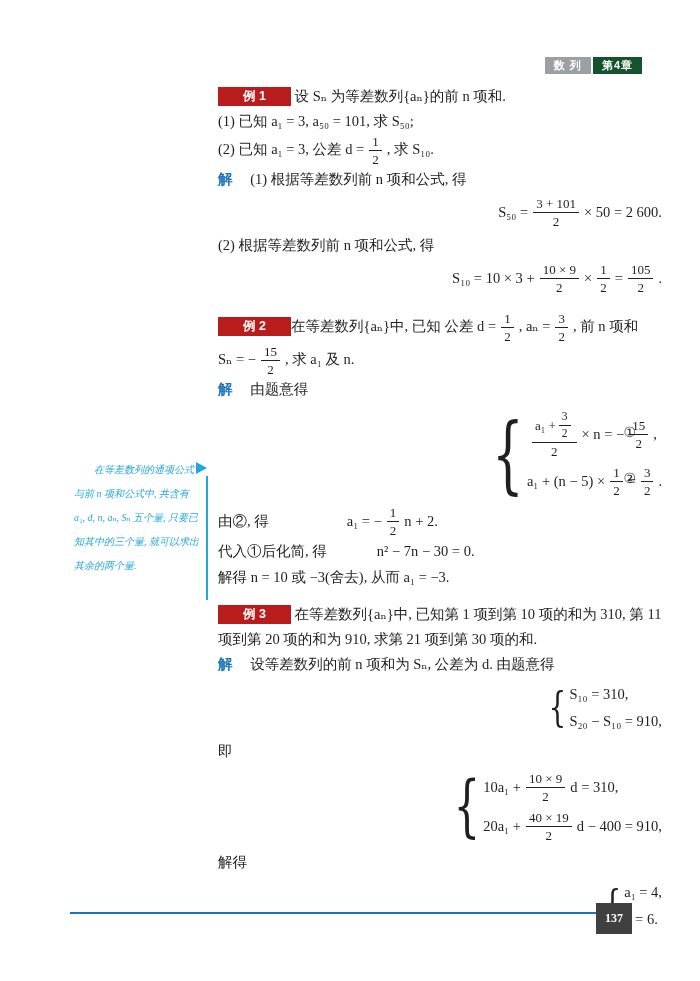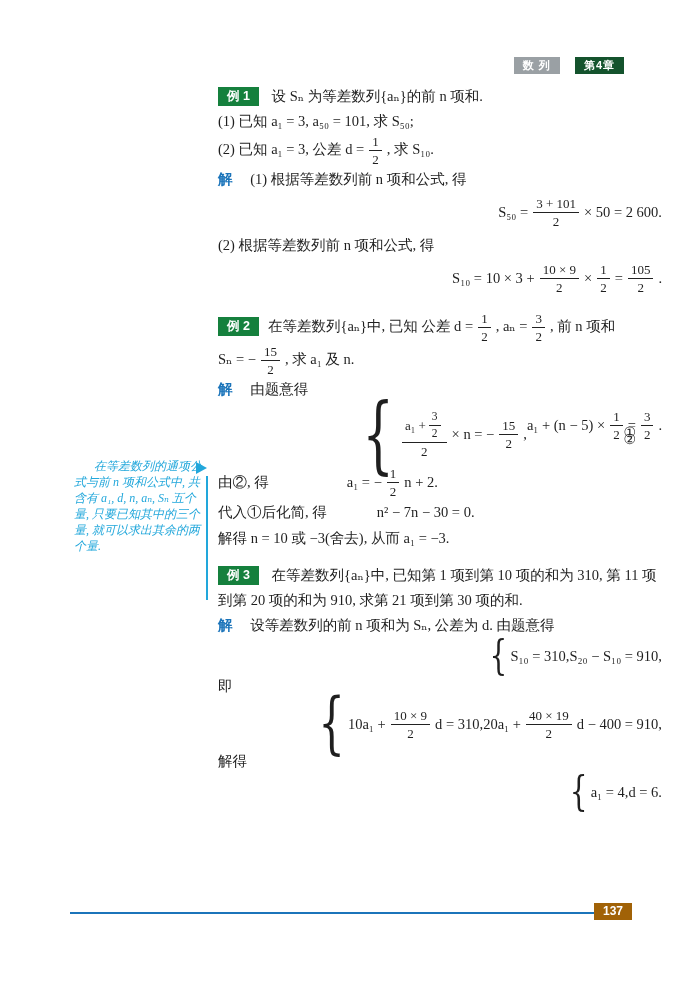--- a/index.html
+++ b/index.html
@@ -1,66 +1,66 @@
 <!DOCTYPE html>
 <html><head>
 <meta charset="utf-8">
 <style>
   html,body{margin:0;padding:0}
   body{
     width:700px;height:981px;position:relative;overflow:hidden;background:#ffffff;
     color:#1f1f1f;font-family:"Liberation Serif","DejaVu Serif",serif;font-size:14.5px;
   }
   
-  .hdr{position:absolute;top:57px;right:76px;display:flex;gap:15px;font-family:"Liberation Sans","DejaVu Sans",sans-serif}
+  .hdr{position:absolute;top:57px;right:58px;display:flex;gap:2px;font-family:"Liberation Sans","DejaVu Sans",sans-serif}
   .hbadge{color:#fff;font-size:11px;line-height:17px;padding:0 9px;font-weight:bold;letter-spacing:1px}
   .hb-gray{background:#9aa0a4}
   .hb-blue{background:#14532d}
   
   .content{position:absolute;left:218px;top:84px;width:444px;line-height:25px}
   .para{margin:0}
   .mt16{margin-top:16px}
   .mt12{margin-top:12px}
-  .exbadge{display:inline-block;background:#15803d;color:#fff;font-family:"Liberation Sans","DejaVu Sans",sans-serif;
-    font-size:12.5px;font-weight:bold;line-height:19px;padding:0 9px;margin-right:9px;vertical-align:1px}
+  .exbadge{display:inline-block;background:#b91c1c;color:#fff;font-family:"Liberation Sans","DejaVu Sans",sans-serif;
+    font-size:12.5px;font-weight:bold;line-height:19px;padding:0 25px;vertical-align:1px}
   .jie{color:#1b74ba;font-weight:bold;margin-right:14px}
   
   .frac{display:inline-block;vertical-align:middle;text-align:center;margin:0 5px;font-size:13px;line-height:1}
   .frac .num{display:flex;align-items:center;justify-content:center;padding:1px 3px 2px;border-bottom:1px solid #222}
   .frac .den{display:block;padding:2px 3px 1px}
   .frac .frac{font-size:11.5px;margin:0 3px}
   
   .disp{display:flex;justify-content:flex-end;align-items:center;margin:4px 0;position:relative}
   .sys{display:inline-flex;align-items:center}
   .brace{display:inline-block;font-family:"DejaVu Serif",serif;line-height:1;transform-origin:center;margin-right:3px;color:#1f1f1f}
   .brace-ex2{font-size:50px;transform:scaleY(1.7)}
   .brace-plain{font-size:28px;transform:scaleY(1.45)}
   .brace-fr{font-size:42px;transform:scaleY(1.6)}
-  .rows{display:inline-flex;flex-direction:row;align-items:flex-start}
+  .rows{display:inline-flex;flex-direction:column;align-items:flex-start}
   .rows-gap .row{margin:3px 0}
   .rows-tight .row{margin:1px 0}
   .row{display:flex;align-items:center}
   .tag{position:absolute;right:26px;font-size:14px}
   .tag1{top:14px}
   .tag2{bottom:10px}
   
   .steprow{display:flex;align-items:center;margin:1px 0}
   .stepf{display:flex;align-items:center}
   .ind1{margin-left:78px}
   .ind2{margin-left:50px}
   
-  .note{position:absolute;left:74px;top:458px;width:128px;color:#22a7db;font-size:12px;line-height:16px;font-style:italic}
+  .note{position:absolute;left:74px;top:458px;width:128px;color:#22a7db;font-size:10px;line-height:24px;font-style:italic}
   .note-text{display:block;text-indent:20px}
   .note-pointer{position:absolute;left:196px;top:462px;width:0;height:0;
     border-left:11px solid #22a7db;border-top:6px solid transparent;border-bottom:6px solid transparent}
   .note-rule{position:absolute;left:206px;top:476px;width:2px;height:124px;background:#22a7db}
   
   .footer-rule{position:absolute;left:70px;top:912px;width:562px;height:2px;background:#1b74ba}
-  .pbadge{position:absolute;right:68px;top:903px;background:#a16207;color:#fff;
-    font-family:Liberation Sans, sans-serif;font-size:12px;font-weight:bold;line-height:17px;padding:0 9px}
+  .pbadge{position:absolute;right:68px;top:903px;background:#404040;color:#fff;
+    font-family:Liberation Serif, serif;font-size:12px;font-weight:bold;line-height:17px;padding:7px 9px}
 </style>
 </head>
 <body>
 
 <div class="page">
 
   <div class="hdr">
     <span class="hbadge hb-gray">数 列</span>
     <span class="hbadge hb-blue">第4章</span>
   </div>

